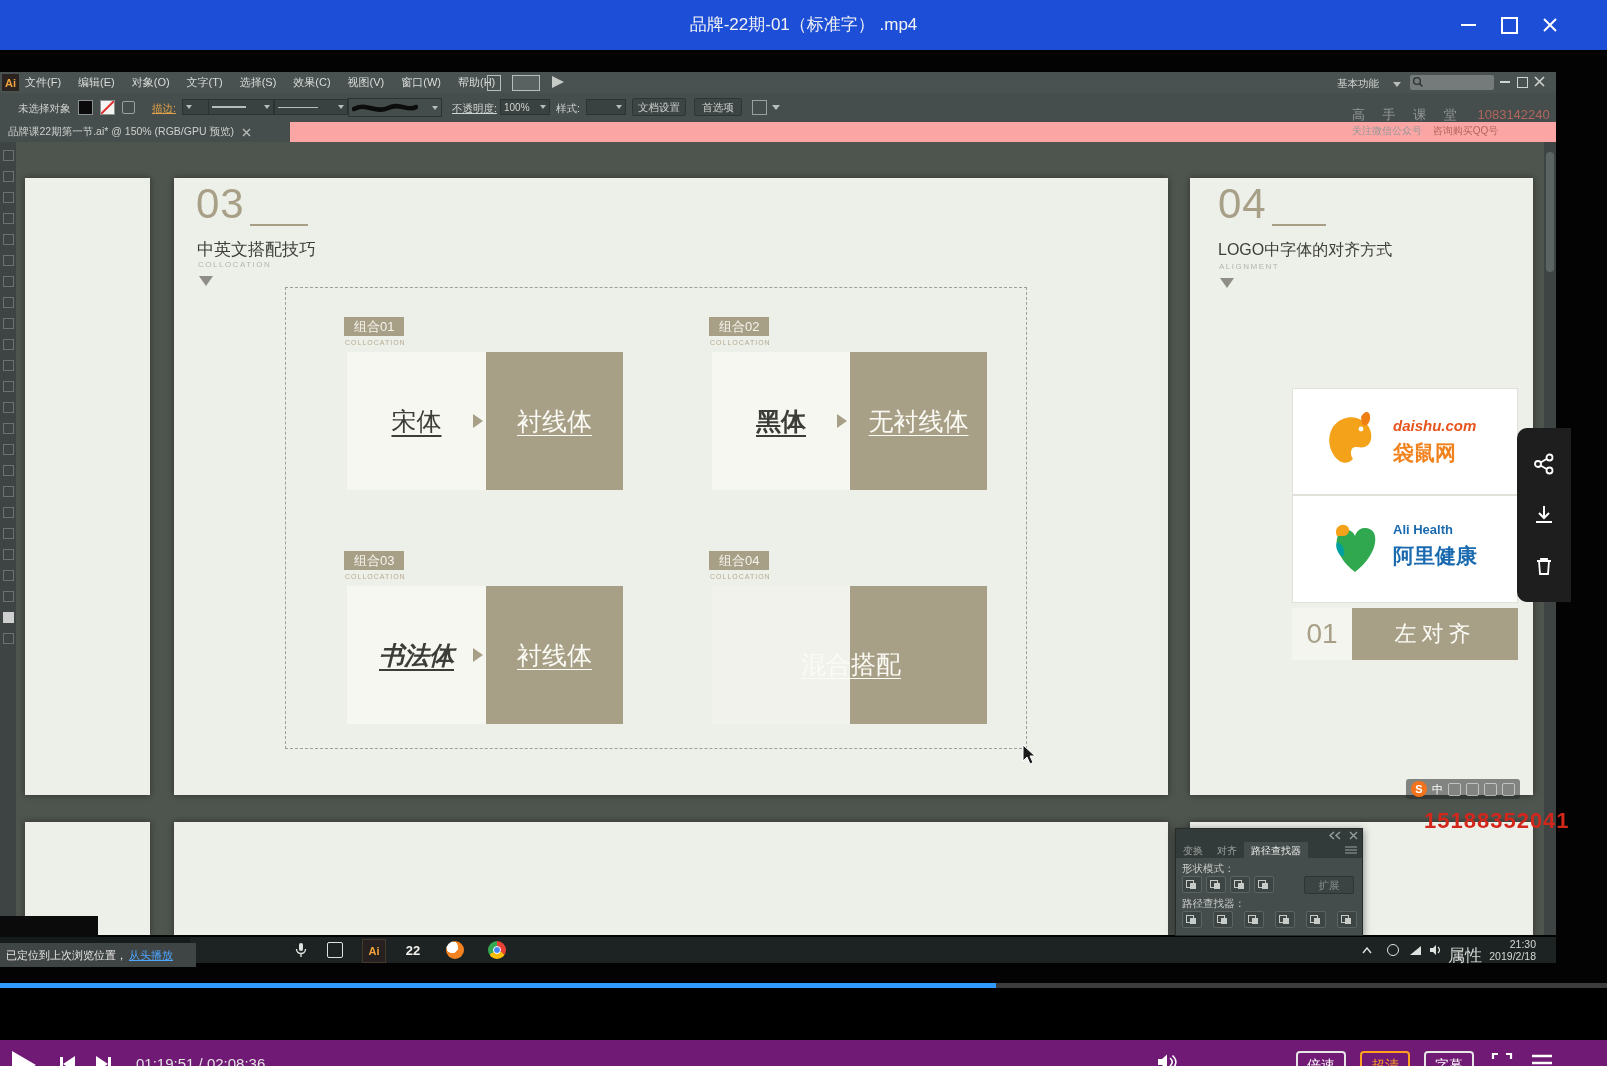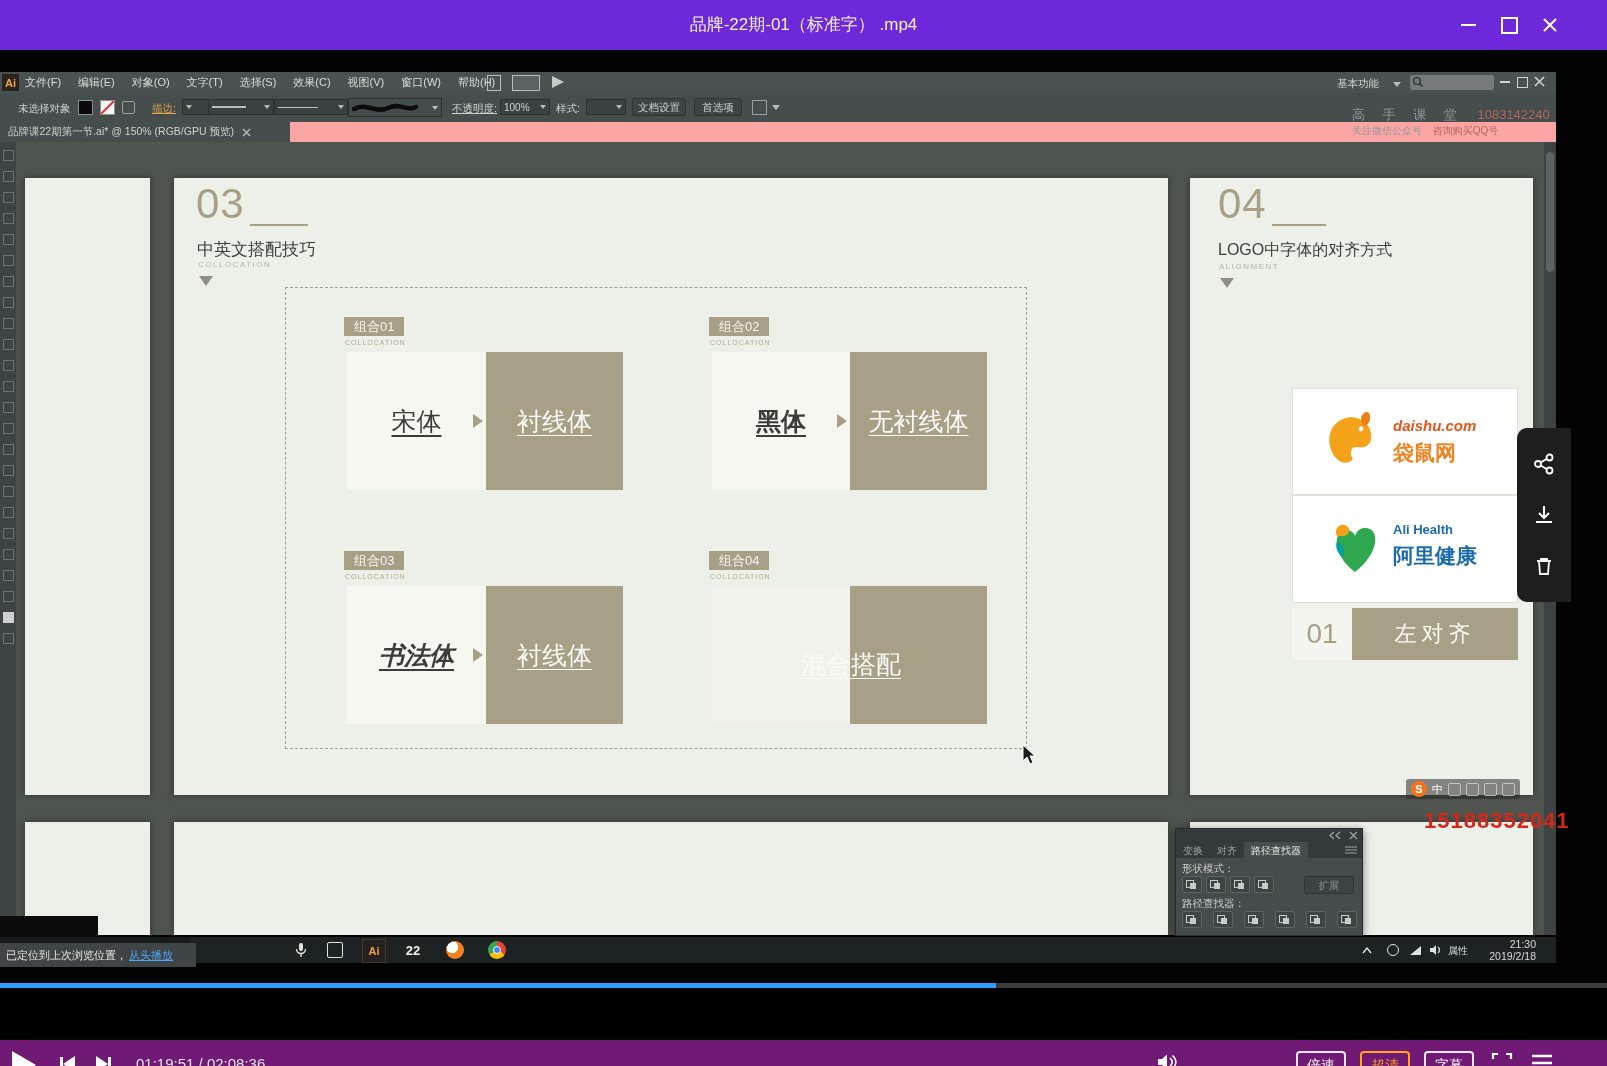--- a/index.html
+++ b/index.html
@@ -1,19 +1,19 @@
 <!DOCTYPE html>
 <html><head>
 <meta charset="utf-8">
 <style>
   html,body{margin:0;padding:0;background:#000;font-family:"Liberation Sans","DejaVu Sans",sans-serif;}
   .screen{position:relative;width:1607px;height:1066px;background:#000;overflow:hidden;}
   .abs{position:absolute;}
   
-  .titlebar{position:absolute;left:0;top:0;width:1607px;height:50px;background:#6d28d9;}
+  .titlebar{position:absolute;left:0;top:0;width:1607px;height:50px;background:#1d4ed8;}
   .tb-title{position:absolute;left:0;right:0;top:13px;text-align:center;color:#f2f2f2;font-size:17px;}
   .tb-btn{position:absolute;top:12px;width:26px;height:26px;display:flex;align-items:center;justify-content:center;cursor:pointer;}
   .wc-min{width:15px;height:2px;background:#fff;display:block;}
   .wc-max{width:13px;height:13px;border:2px solid #fff;display:block;}
   
   .menubar{position:absolute;left:0;top:72px;width:1556px;height:21px;background:#4a5151;display:flex;align-items:center;}
   .ai-logo{width:17px;height:17px;background:#2b2320;color:#f2a33c;font-size:11px;font-weight:bold;display:flex;align-items:center;justify-content:center;margin:0 6px 0 2px;}
   .menus{display:flex;gap:17px;color:#d9ddd9;font-size:11px;}
   .menus span{cursor:default;}
   .controlbar{position:absolute;left:0;top:93px;width:1556px;height:29px;background:#464d4d;border-bottom:1px solid #363d3d;}
@@ -419,21 +419,21 @@
       <svg width="13" height="11" viewBox="0 0 13 11">
           <path d="M1 10 L12 10 L12 1 Z" fill="#dfe3df"></path>
         </svg>
     </div>
     <div class="tk-icon" style="left:1424px;">
       <svg width="13" height="12" viewBox="0 0 13 12">
           <path d="M1 4 L4 4 L7 1 L7 11 L4 8 L1 8 Z" fill="#dfe3df"></path>
           <path d="M9 3 C11 5 11 7 9 9" fill="none" stroke="#dfe3df" stroke-width="1.2"></path>
         </svg>
     </div>
-    <span class="abs" style="left:1448px;top:7px;color:#d5d9d5;font-size:10px;">属性</span>
+    <span class="abs" style="left:1448px;top:7px;color:#d5d9d5;font-size:17px;">属性</span>
     <div class="abs" style="left:1484px;top:1px;width:52px;text-align:right;color:#d5d9d5;font-size:10.5px;line-height:12px;">
       <div>21:30</div>
       <div>2019/2/18</div>
     </div>
   </div>
 
   <div class="toast">
     <span>已定位到上次浏览位置，</span>
     <a>从头播放</a>
   </div>

